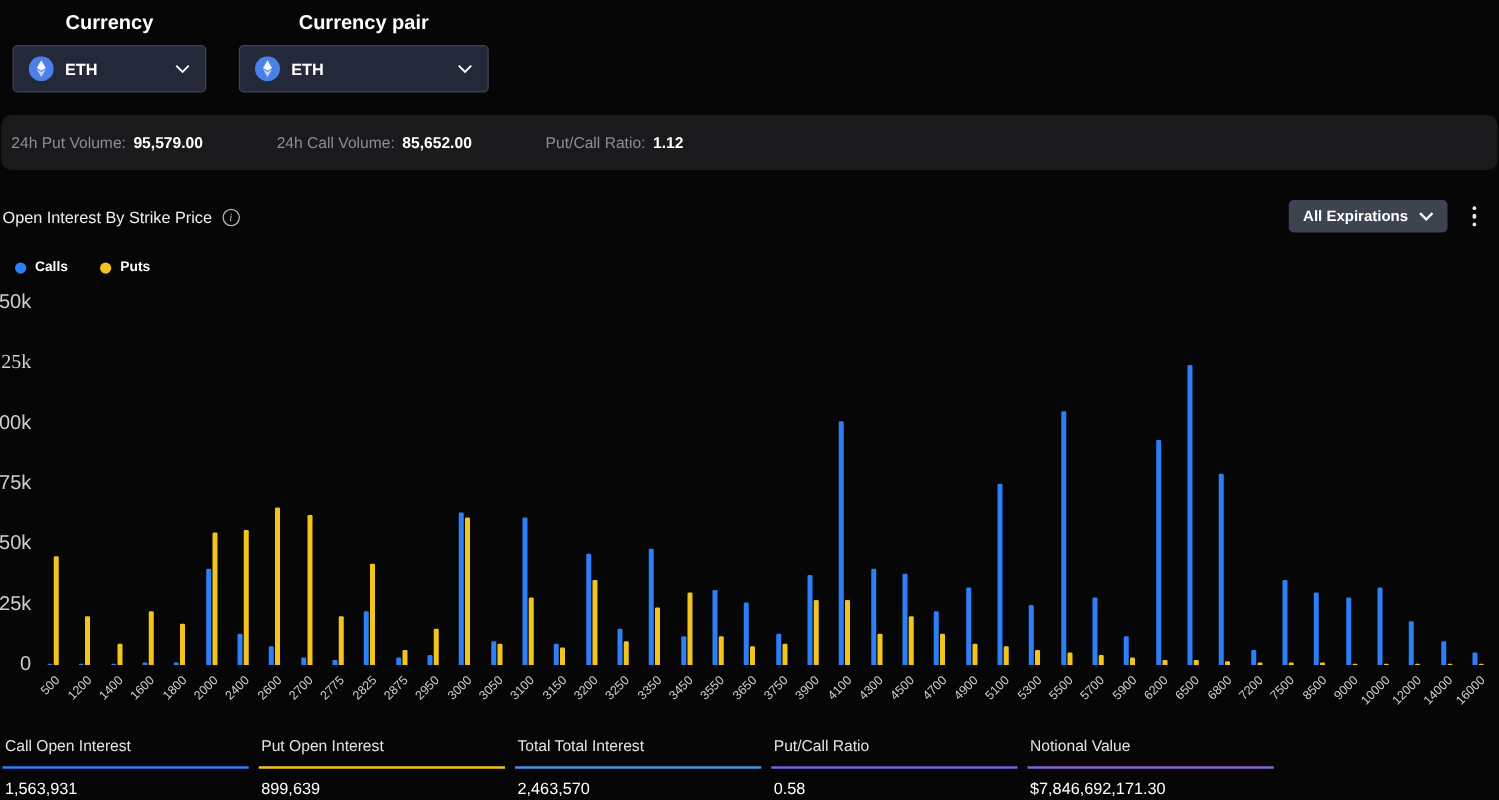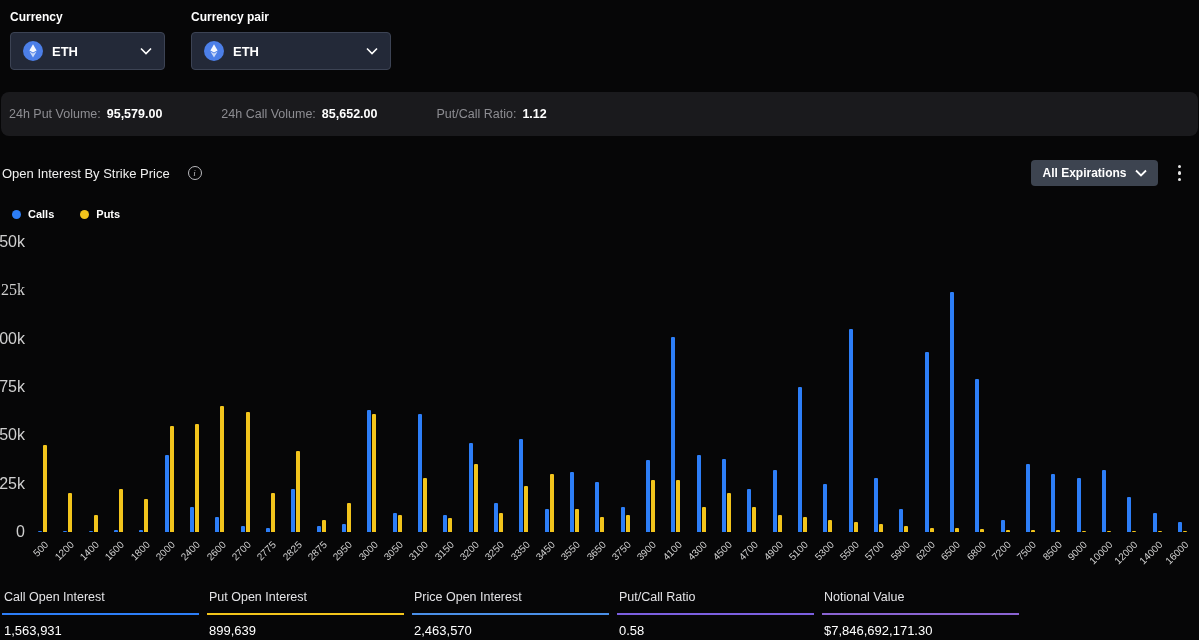--- a/index.html
+++ b/index.html
@@ -6,21 +6,21 @@
   html,body { width:1199px; height:640px; overflow:hidden; }
   body {
     background:#060607;
     color:#fff;
     font-family:"Liberation Sans","DejaVu Sans",sans-serif;
   }
 
   
   .header { padding:10px 0 0 10px; height:92px; display:flex; gap:26px; }
   .select-group { display:flex; flex-direction:column; gap:8px; }
-  .select-label { font-size:12px; font-weight:bold; color:#fff; }
+  .select-label { font-size:16px; font-weight:bold; color:#fff;text-align:center; }
   .dropdown {
     display:flex; align-items:center; gap:9px;
     background:#232938; border:1px solid #3c4354; border-radius:4px;
     height:38px; padding:0 12px; cursor:pointer;
   }
   .dropdown.currency { width:155px; }
   .dropdown.pair { width:200px; }
   .coin-icon { width:20px; height:20px; flex:0 0 auto; }
   .dd-value { font-size:13px; font-weight:bold; color:#fff; flex:1; }
   .chev { width:12px; height:8px; flex:0 0 auto; }
@@ -32,21 +32,21 @@
   }
   .vol-item { display:flex; align-items:baseline; gap:6px; margin-right:20px; }
   .vol-label { font-size:12.5px; color:#8d8d92; }
   .vol-value { font-size:12.5px; font-weight:bold; color:#fff; }
 
   
   .section-header {
     height:50px; margin-top:12px; display:flex; align-items:center;
     padding:0 14px 0 2px;
   }
-  .section-title-wrap { display:flex; align-items:flex-start; gap:18px; flex:1; }
+  .section-title-wrap { display:flex; align-items:flex-end; gap:8px; flex:1; }
   .section-title { font-size:13px; color:#f0f0f0; }
   .info-icon {
     width:14px; height:14px; border:1px solid #b9b9bd; border-radius:50%;
     display:inline-flex; align-items:center; justify-content:center;
     font-size:9px; color:#b9b9bd; font-family:"Liberation Serif",serif; font-style:italic;
     cursor:pointer;
   }
   .expirations-btn {
     display:flex; align-items:center; gap:8px;
     background:#3d4450; border-radius:4px; height:26px; padding:0 11px;
@@ -506,21 +506,21 @@
 <div class="footer-stats">
     <div class="stat-card">
       <div class="stat-label" style="border-bottom: 2px solid rgb(45, 126, 247);">Call Open Interest</div>
       <div class="stat-value">1,563,931</div>
     </div>
     <div class="stat-card">
       <div class="stat-label" style="border-bottom: 2px solid rgb(242, 196, 28);">Put Open Interest</div>
       <div class="stat-value">899,639</div>
     </div>
     <div class="stat-card">
-      <div class="stat-label" style="border-bottom: 2px solid rgb(74, 143, 232);">Price Open Interest</div>
+      <div class="stat-label" style="border-bottom: 2px solid rgb(74, 143, 232);">Total Total Interest</div>
       <div class="stat-value">2,463,570</div>
     </div>
     <div class="stat-card">
       <div class="stat-label" style="border-bottom: 2px solid rgb(123, 95, 224);">Put/Call Ratio</div>
       <div class="stat-value">0.58</div>
     </div>
     <div class="stat-card">
       <div class="stat-label" style="border-bottom: 2px solid rgb(138, 99, 210);">Notional Value</div>
       <div class="stat-value">$7,846,692,171.30</div>
     </div>

